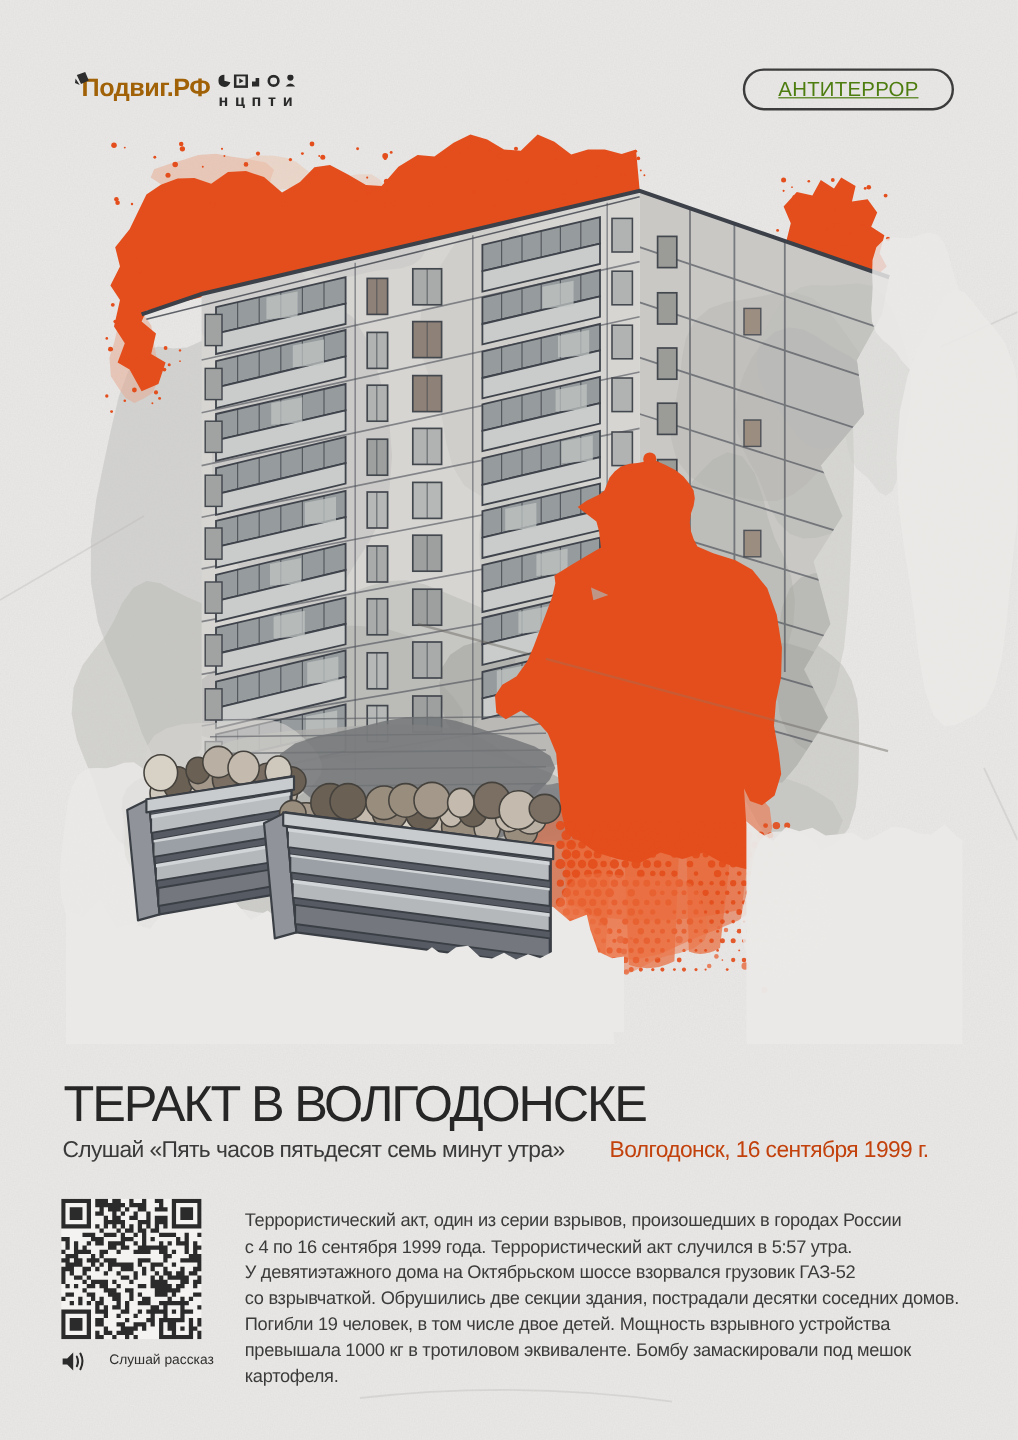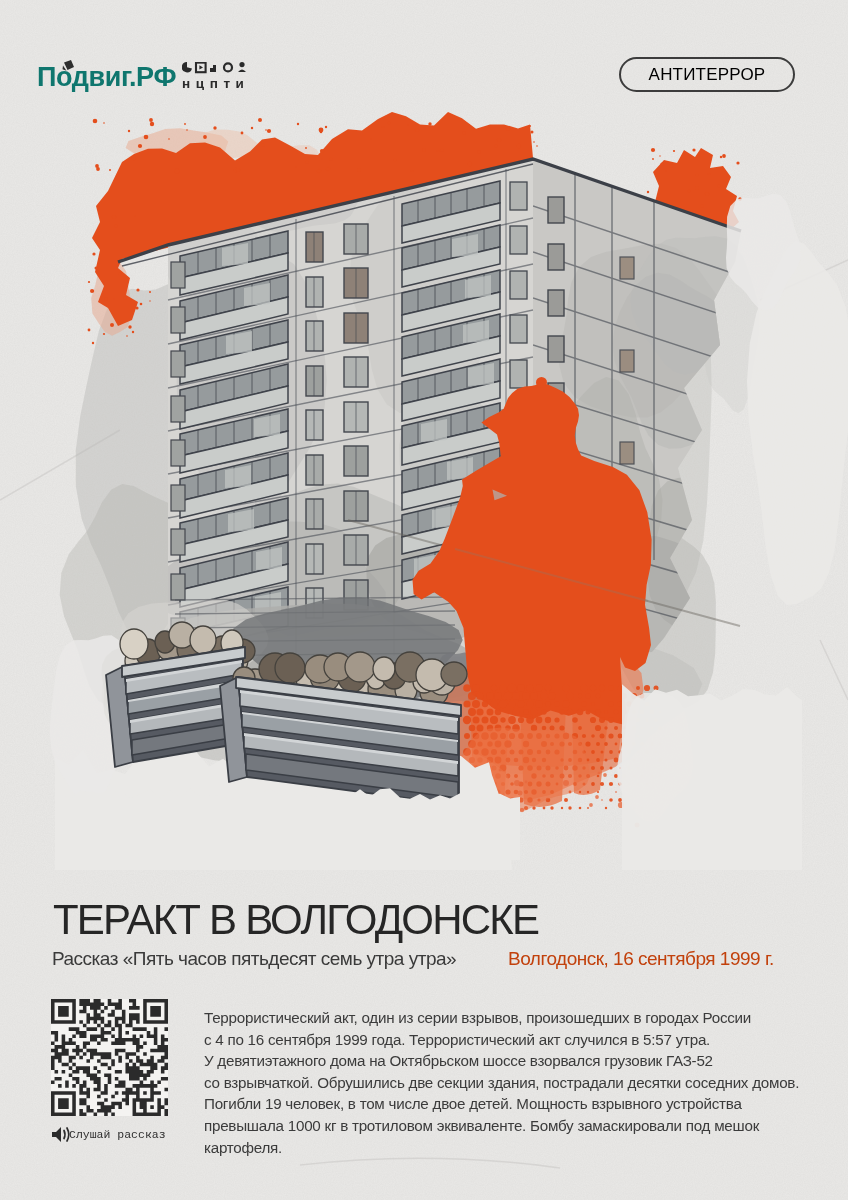--- a/index.html
+++ b/index.html
@@ -895,52 +895,52 @@
 <polygon points="242,712 458,740 458,742 242,714" fill="#d2d5d7" stroke="none"></polygon>
 <polygon points="244,733 458,761 458,776 244,748" fill="#b4b8bb" stroke-width="1.5"></polygon>
 <polygon points="244,733 458,761 458,764 244,736" fill="#d2d5d7" stroke="none"></polygon>
 <polygon points="246,754 458,782 458,798 246,770" fill="#74787e" stroke-width="1.5"></polygon>
 <polygon points="236,677 461,705 461,716 236,688" fill="#c8ccce" stroke-width="1.8"></polygon>
 </g>
 
 <polygon points="60.0,792.4 70.0,799.4 80.0,790.4 90.0,791.6 100.0,793.0 110.0,790.8 120.0,791.6 130.0,798.1 140.0,793.9 150.0,789.0 160.0,798.2 170.0,790.7 180.0,797.5 190.0,788.7 200.0,795.9 210.0,795.1 220.0,795.3 230.0,799.8 240.0,796.9 250.0,792.0 260.0,793.5 270.0,788.8 280.0,795.5 290.0,792.8 300.0,789.2 310.0,795.6 320.0,797.2 330.0,789.1 340.0,796.5 350.0,796.2 360.0,789.3 370.0,796.8 380.0,789.3 390.0,788.2 400.0,797.6 410.0,798.8 420.0,794.0 430.0,799.6 440.0,795.2 450.0,798.6 460.0,793.3 470.0,793.2 480.0,799.1 490.0,794.8 500.0,793.7 510.0,798.6 520.0,797.0 520.0,860.0 60.0,860.0" fill="#eae9e7"></polygon>
 </svg>
 
-<div class="abs" style="left:37px;top:62px;color:#0f766e;font-size:27px;font-weight:700;letter-spacing:-0.4px;">Подвиг.РФ</div>
+<div class="abs" style="left:68px;top:62px;color:#a16207;font-size:21px;font-weight:700;letter-spacing:-0.4px;">Подвиг.РФ</div>
 
 <svg class="abs" style="left:62px;top:59px" width="13" height="14" viewBox="0 0 13 14">
     <path d="M2,3.5 L9,1 L12,8 L5.5,11 Z M1,6.5 L4.5,11.8 L0.5,10.2 Z" fill="#2e2e2e"></path>
   </svg>
 
 <svg class="abs" style="left:182px;top:62px" width="66" height="28" viewBox="0 0 66 28">
   <g fill="#2a2a2a">
     <path d="M5 0 A5.2 5.2 0 1 0 10 6.5 L5 5.2 Z"></path>
     <rect x="14" y="0.6" width="9.6" height="9.6" fill="none" stroke="#2a2a2a" stroke-width="2.1"></rect>
     <path d="M17.4 3.2 L21 5.4 L17.4 7.6 Z"></path>
     <path d="M28 10 v-4 h3 v-3 h3 v7 z"></path>
     <circle cx="46" cy="5.4" r="4" fill="none" stroke="#2a2a2a" stroke-width="2.2"></circle>
     <circle cx="60" cy="2.6" r="2.6"></circle>
       <path d="M56 10 q4 -5 8 0 z"></path>
   </g>
   <text x="0" y="26" font-family="Liberation Sans,sans-serif" font-size="13.5" font-weight="700" letter-spacing="5.6" fill="#2a2a2a">нцпти</text>
 </svg>
 
-<div class="abs" style="left:619px;top:57px;width:172px;height:31px;border:2.6px solid #3c3c3c;border-radius:18px;display:flex;align-items:center;justify-content:center;color:#000000;font-size:17px;letter-spacing:0.2px;">АНТИТЕРРОР</div>
+<div class="abs" style="left:619px;top:57px;width:172px;height:31px;border:2.6px solid #3c3c3c;border-radius:18px;display:flex;align-items:center;justify-content:center;color:#4d7c0f;font-size:17px;letter-spacing:0.2px;text-decoration:underline;">АНТИТЕРРОР</div>
 
 <div class="abs" style="left:53px;top:896px;color:#262626;font-size:42px;font-weight:400;letter-spacing:-1.8px;">ТЕРАКТ В ВОЛГОДОНСКЕ</div>
 
-<div class="abs" style="left:52px;top:948px;color:#3a3a3a;font-size:19px;letter-spacing:-0.5px;">Рассказ «Пять часов пятьдесят семь утра утра»</div>
+<div class="abs" style="left:52px;top:948px;color:#3a3a3a;font-size:19px;letter-spacing:-0.5px;">Слушай «Пять часов пятьдесят семь минут утра»</div>
 
 <div class="abs" style="left:508px;top:948px;color:#c2410c;font-size:19px;letter-spacing:-0.5px;">Волгодонск, 16 сентября 1999 г.</div>
 
 <svg class="abs" style="left:51px;top:999px" width="117" height="117" viewBox="0 0 33 33">
   <rect width="33" height="33" fill="#f4f3f1"></rect>
   <path fill="#2b2b2b" d="M0 0h7v1h-7zM8 0h3v1h-3zM12 0h2v1h-2zM16 0h1v1h-1zM19 0h1v1h-1zM22 0h2v1h-2zM26 0h7v1h-7zM0 1h1v1h-1zM6 1h1v1h-1zM8 1h7v1h-7zM16 1h4v1h-4zM23 1h1v1h-1zM26 1h1v1h-1zM32 1h1v1h-1zM0 2h1v1h-1zM2 2h3v1h-3zM6 2h1v1h-1zM9 2h1v1h-1zM11 2h3v1h-3zM15 2h1v1h-1zM18 2h2v1h-2zM22 2h3v1h-3zM26 2h1v1h-1zM28 2h3v1h-3zM32 2h1v1h-1zM0 3h1v1h-1zM2 3h3v1h-3zM6 3h1v1h-1zM8 3h2v1h-2zM12 3h1v1h-1zM14 3h1v1h-1zM17 3h1v1h-1zM20 3h1v1h-1zM26 3h1v1h-1zM28 3h3v1h-3zM32 3h1v1h-1zM0 4h1v1h-1zM2 4h3v1h-3zM6 4h1v1h-1zM10 4h1v1h-1zM12 4h2v1h-2zM16 4h2v1h-2zM20 4h1v1h-1zM22 4h3v1h-3zM26 4h1v1h-1zM28 4h3v1h-3zM32 4h1v1h-1zM0 5h1v1h-1zM6 5h1v1h-1zM10 5h5v1h-5zM18 5h3v1h-3zM22 5h3v1h-3zM26 5h1v1h-1zM32 5h1v1h-1zM0 6h7v1h-7zM8 6h1v1h-1zM10 6h1v1h-1zM12 6h1v1h-1zM14 6h1v1h-1zM16 6h1v1h-1zM18 6h1v1h-1zM20 6h1v1h-1zM22 6h1v1h-1zM24 6h1v1h-1zM26 6h7v1h-7zM9 7h1v1h-1zM13 7h1v1h-1zM15 7h2v1h-2zM18 7h2v1h-2zM21 7h2v1h-2zM5 8h3v1h-3zM10 8h3v1h-3zM14 8h1v1h-1zM17 8h1v1h-1zM19 8h1v1h-1zM23 8h4v1h-4zM29 8h1v1h-1zM32 8h1v1h-1zM0 9h2v1h-2zM7 9h3v1h-3zM14 9h3v1h-3zM19 9h1v1h-1zM21 9h1v1h-1zM27 9h1v1h-1zM29 9h1v1h-1zM1 10h1v1h-1zM3 10h1v1h-1zM6 10h1v1h-1zM8 10h2v1h-2zM11 10h4v1h-4zM17 10h1v1h-1zM19 10h1v1h-1zM23 10h1v1h-1zM25 10h1v1h-1zM27 10h3v1h-3zM31 10h1v1h-1zM1 11h1v1h-1zM3 11h1v1h-1zM5 11h1v1h-1zM11 11h2v1h-2zM14 11h2v1h-2zM18 11h7v1h-7zM29 11h1v1h-1zM31 11h2v1h-2zM0 12h1v1h-1zM3 12h4v1h-4zM9 12h2v1h-2zM13 12h1v1h-1zM17 12h4v1h-4zM23 12h2v1h-2zM26 12h1v1h-1zM29 12h1v1h-1zM31 12h1v1h-1zM1 13h3v1h-3zM7 13h1v1h-1zM9 13h1v1h-1zM24 13h2v1h-2zM30 13h3v1h-3zM0 14h2v1h-2zM3 14h2v1h-2zM6 14h3v1h-3zM10 14h3v1h-3zM18 14h3v1h-3zM24 14h1v1h-1zM28 14h5v1h-5zM1 15h4v1h-4zM7 15h1v1h-1zM9 15h1v1h-1zM11 15h6v1h-6zM18 15h1v1h-1zM21 15h3v1h-3zM26 15h1v1h-1zM32 15h1v1h-1zM0 16h3v1h-3zM5 16h2v1h-2zM8 16h1v1h-1zM11 16h1v1h-1zM14 16h3v1h-3zM19 16h1v1h-1zM21 16h1v1h-1zM24 16h1v1h-1zM28 16h1v1h-1zM31 16h2v1h-2zM0 17h1v1h-1zM2 17h1v1h-1zM5 17h1v1h-1zM10 17h1v1h-1zM13 17h1v1h-1zM17 17h1v1h-1zM19 17h1v1h-1zM22 17h1v1h-1zM24 17h2v1h-2zM27 17h2v1h-2zM30 17h2v1h-2zM0 18h1v1h-1zM3 18h2v1h-2zM6 18h1v1h-1zM14 18h2v1h-2zM17 18h1v1h-1zM21 18h1v1h-1zM23 18h1v1h-1zM25 18h5v1h-5zM32 18h1v1h-1zM0 19h1v1h-1zM5 19h1v1h-1zM7 19h4v1h-4zM12 19h1v1h-1zM16 19h1v1h-1zM21 19h4v1h-4zM28 19h2v1h-2zM31 19h2v1h-2zM1 20h1v1h-1zM3 20h1v1h-1zM6 20h2v1h-2zM9 20h2v1h-2zM13 20h1v1h-1zM18 20h2v1h-2zM21 20h5v1h-5zM27 20h2v1h-2zM31 20h1v1h-1zM5 21h1v1h-1zM10 21h3v1h-3zM15 21h2v1h-2zM22 21h6v1h-6zM1 22h2v1h-2zM6 22h2v1h-2zM11 22h3v1h-3zM16 22h1v1h-1zM18 22h1v1h-1zM22 22h3v1h-3zM26 22h1v1h-1zM31 22h2v1h-2zM0 23h1v1h-1zM4 23h1v1h-1zM7 23h1v1h-1zM9 23h1v1h-1zM12 23h2v1h-2zM16 23h1v1h-1zM19 23h2v1h-2zM25 23h1v1h-1zM28 23h1v1h-1zM30 23h1v1h-1zM2 24h1v1h-1zM4 24h1v1h-1zM6 24h1v1h-1zM8 24h2v1h-2zM13 24h1v1h-1zM15 24h1v1h-1zM18 24h3v1h-3zM23 24h7v1h-7zM8 25h1v1h-1zM10 25h1v1h-1zM12 25h2v1h-2zM15 25h1v1h-1zM21 25h2v1h-2zM24 25h1v1h-1zM28 25h1v1h-1zM32 25h1v1h-1zM0 26h7v1h-7zM8 26h3v1h-3zM14 26h2v1h-2zM18 26h1v1h-1zM20 26h5v1h-5zM26 26h1v1h-1zM28 26h3v1h-3zM0 27h1v1h-1zM6 27h1v1h-1zM10 27h1v1h-1zM13 27h1v1h-1zM17 27h1v1h-1zM21 27h1v1h-1zM24 27h1v1h-1zM28 27h1v1h-1zM0 28h1v1h-1zM2 28h3v1h-3zM6 28h1v1h-1zM8 28h2v1h-2zM15 28h1v1h-1zM20 28h2v1h-2zM23 28h6v1h-6zM30 28h1v1h-1zM32 28h1v1h-1zM0 29h1v1h-1zM2 29h3v1h-3zM6 29h1v1h-1zM8 29h2v1h-2zM13 29h2v1h-2zM17 29h3v1h-3zM21 29h1v1h-1zM23 29h1v1h-1zM25 29h2v1h-2zM30 29h1v1h-1zM32 29h1v1h-1zM0 30h1v1h-1zM2 30h3v1h-3zM6 30h1v1h-1zM10 30h1v1h-1zM14 30h4v1h-4zM19 30h1v1h-1zM23 30h1v1h-1zM25 30h2v1h-2zM28 30h1v1h-1zM30 30h2v1h-2zM0 31h1v1h-1zM6 31h1v1h-1zM8 31h1v1h-1zM10 31h2v1h-2zM13 31h4v1h-4zM23 31h1v1h-1zM26 31h1v1h-1zM30 31h1v1h-1zM32 31h1v1h-1zM0 32h7v1h-7zM8 32h2v1h-2zM12 32h1v1h-1zM15 32h1v1h-1zM17 32h1v1h-1zM23 32h8v1h-8zM32 32h1v1h-1z"></path>
 </svg>
 
 <svg class="abs" style="left:52px;top:1126px" width="20" height="17" viewBox="0 0 20 17">
   <path d="M0 6 h4 l5 -5 v15 l-5 -5 h-4 z" fill="#2b2b2b"></path>
   <path d="M12 4.5 q2 4 0 8 M15 2 q3.5 6.5 0 13" stroke="#2b2b2b" stroke-width="1.7" fill="none" stroke-linecap="round"></path>
 </svg>
 
-<div class="abs" style="left:69px;top:1128px;color:#2f2f2f;font-size:11.5px;font-family:Liberation Mono, monospace;">Слушай рассказ</div>
+<div class="abs" style="left:91px;top:1128px;color:#2f2f2f;font-size:11.5px;">Слушай рассказ</div>
 
 <div class="abs" style="left:204px;top:1007px;color:#3b3b3b;font-size:15.2px;letter-spacing:-0.25px;line-height:21.6px;white-space:nowrap;">Террористический акт, один из серии взрывов, произошедших в городах России<br>с 4 по 16 сентября 1999 года. Террористический акт случился в 5:57 утра.<br>У девятиэтажного дома на Октябрьском шоссе взорвался грузовик ГАЗ-52<br>со взрывчаткой. Обрушились две секции здания, пострадали десятки соседних домов.<br>Погибли 19 человек, в том числе двое детей. Мощность взрывного устройства<br>превышала 1000 кг в тротиловом эквиваленте. Бомбу замаскировали под мешок<br>картофеля.</div>
 
 </body></html>

